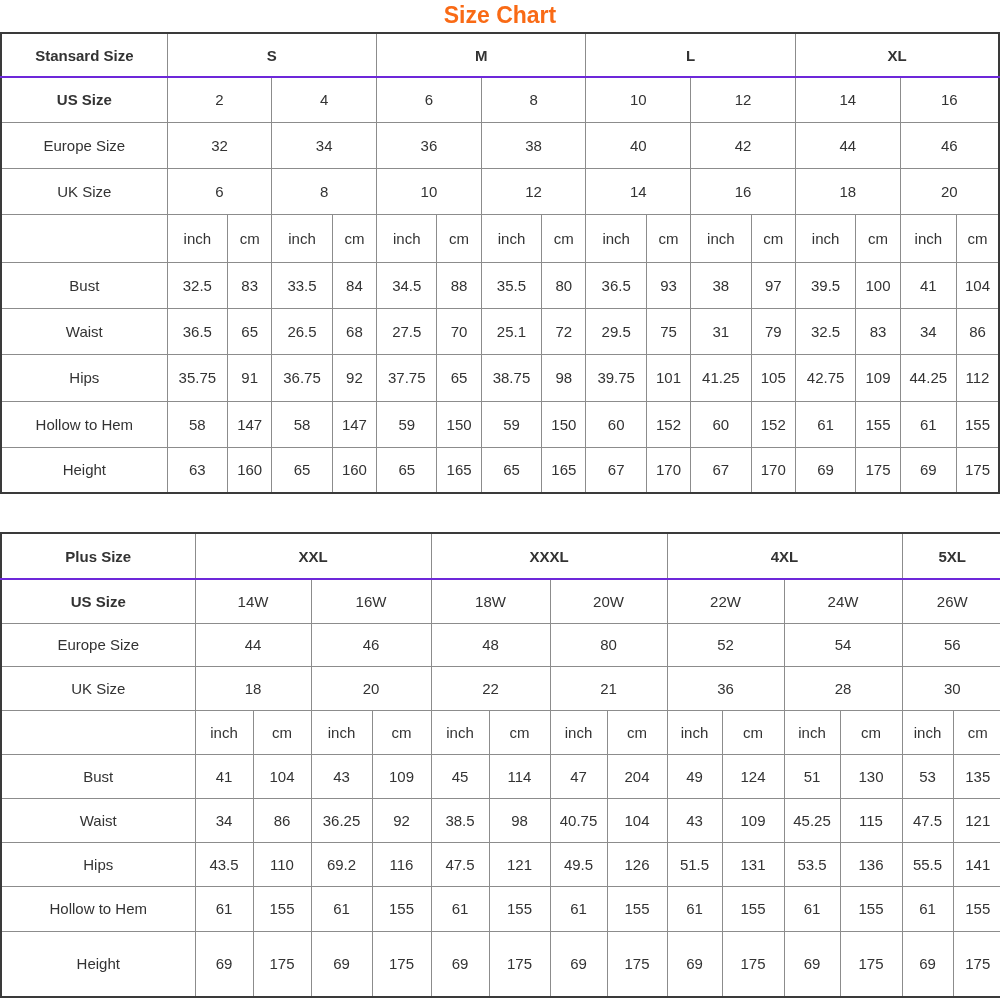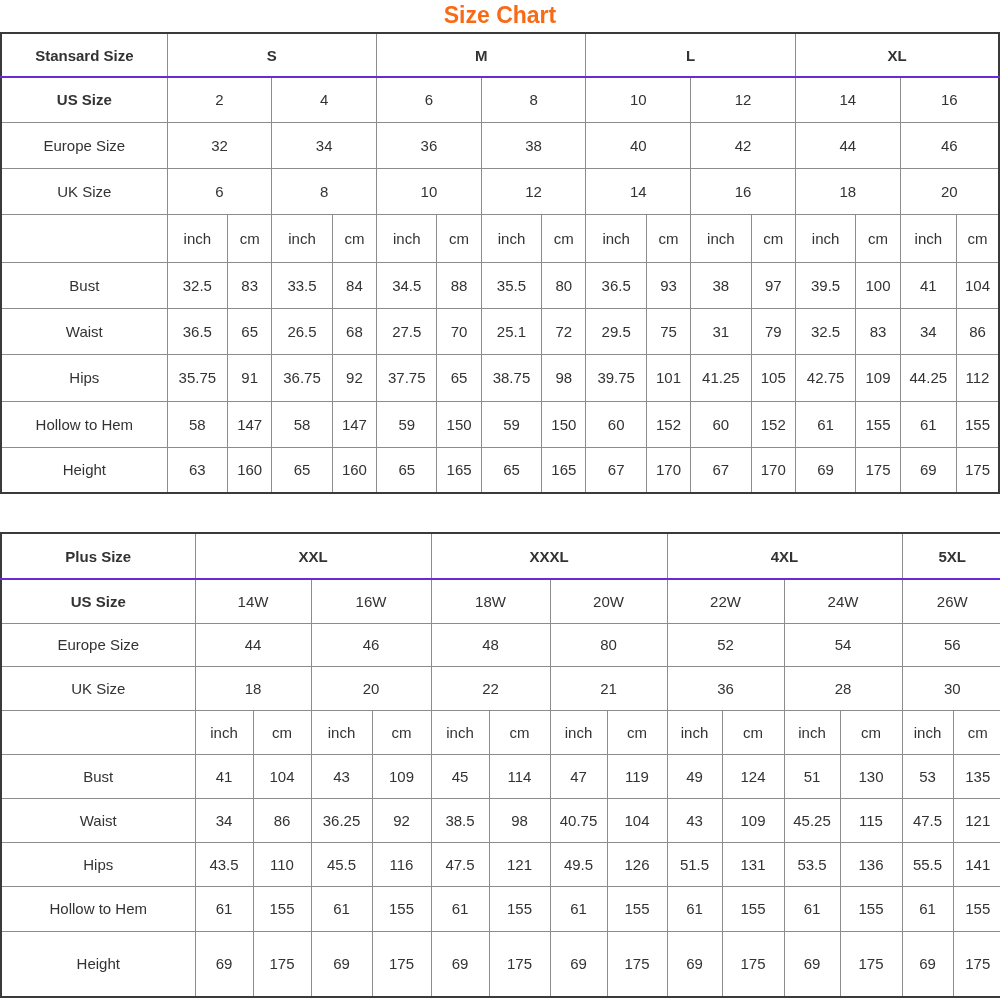--- a/index.html
+++ b/index.html
@@ -307,21 +307,21 @@
         </tr>
         <tr style="height: 44px;">
           <td>Bust</td>
           <td>41</td>
           <td>104</td>
           <td>43</td>
           <td>109</td>
           <td>45</td>
           <td>114</td>
           <td>47</td>
-          <td>119</td>
+          <td>204</td>
           <td>49</td>
           <td>124</td>
           <td>51</td>
           <td>130</td>
           <td>53</td>
           <td>135</td>
         </tr>
         <tr style="height: 44px;">
           <td>Waist</td>
           <td>34</td>
@@ -336,21 +336,21 @@
           <td>109</td>
           <td>45.25</td>
           <td>115</td>
           <td>47.5</td>
           <td>121</td>
         </tr>
         <tr style="height: 44px;">
           <td>Hips</td>
           <td>43.5</td>
           <td>110</td>
-          <td>45.5</td>
+          <td>69.2</td>
           <td>116</td>
           <td>47.5</td>
           <td>121</td>
           <td>49.5</td>
           <td>126</td>
           <td>51.5</td>
           <td>131</td>
           <td>53.5</td>
           <td>136</td>
           <td>55.5</td>

